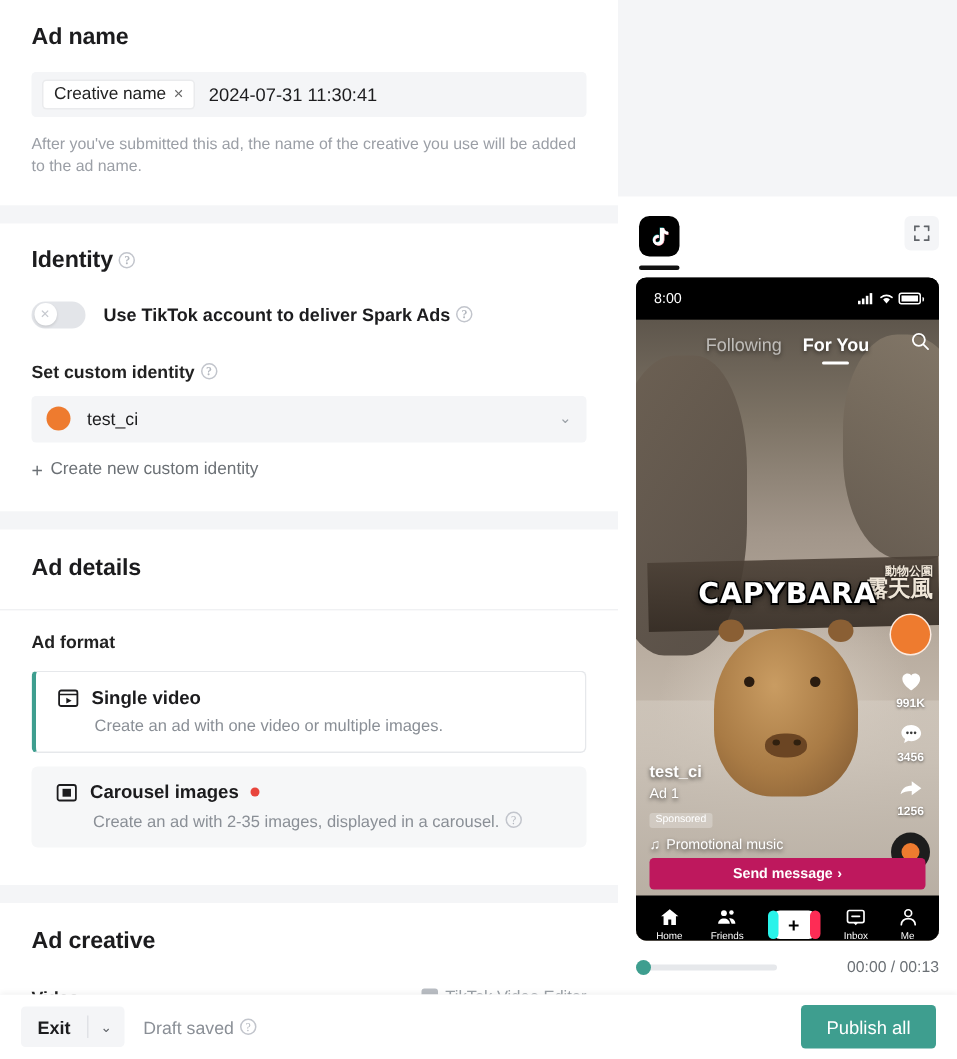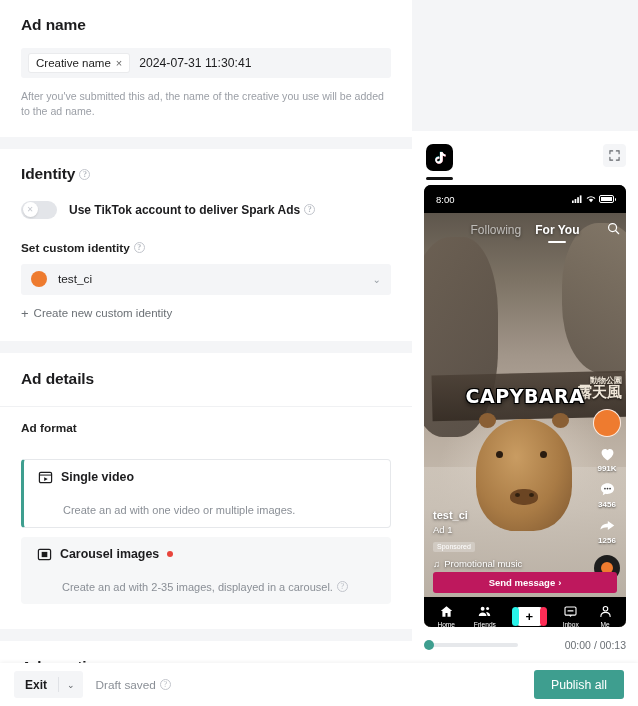--- a/index.html
+++ b/index.html
@@ -82,38 +82,38 @@
   .chev { color: #9aa0a6; font-size: 10px; }
   .create-link {
     margin-top: 11px; font-size: 11.5px; color: #6b7075;
     display: flex; align-items: center; gap: 5px; cursor: pointer;
   }
   .plus { font-size: 13px; color: #6b7075; }
 
   
   #addetails-head { padding: 17px 21px 18px 21px; }
   #adformat-card { padding: 14px 21px 16px 21px; }
-  .format-label { margin-bottom: 24px; }
+  .format-label { margin-bottom: 12px; }
   .fmt {
     position: relative; border-radius: 4px;
     padding: 10px 12px 11px 14px; margin-bottom: 9px; cursor: pointer;
   }
   .fmt.selected {
     background: #fff; border: 1px solid #e6e8eb;
     border-left: 3px solid #3e9e8f;
   }
   .fmt.plain { background: #f6f7f8; padding-left: 16px; }
   .fmt-head { display: flex; align-items: center; gap: 8px; }
   .fmt-name { font-size: 12.4px; font-weight: bold; color: #1c1c1e; }
   .red-dot {
     width: 6px; height: 6px; border-radius: 50%;
     background: #e8453c; display: inline-block;
   }
   .fmt-desc {
-    margin-top: 19px; margin-left: 25px;
+    margin-top: 5px; margin-left: 25px;
     font-size: 11px; color: #8a8f96;
   }
   .fmt-ico { width: 15px; height: 15px; flex: none; }
 
   
   #adcreative-card { padding: 17px 21px 0 21px; }
   .creative-title { margin-bottom: 21px; }
   .video-row {
     display: flex; align-items: center; justify-content: space-between;
     margin-bottom: 11px;

